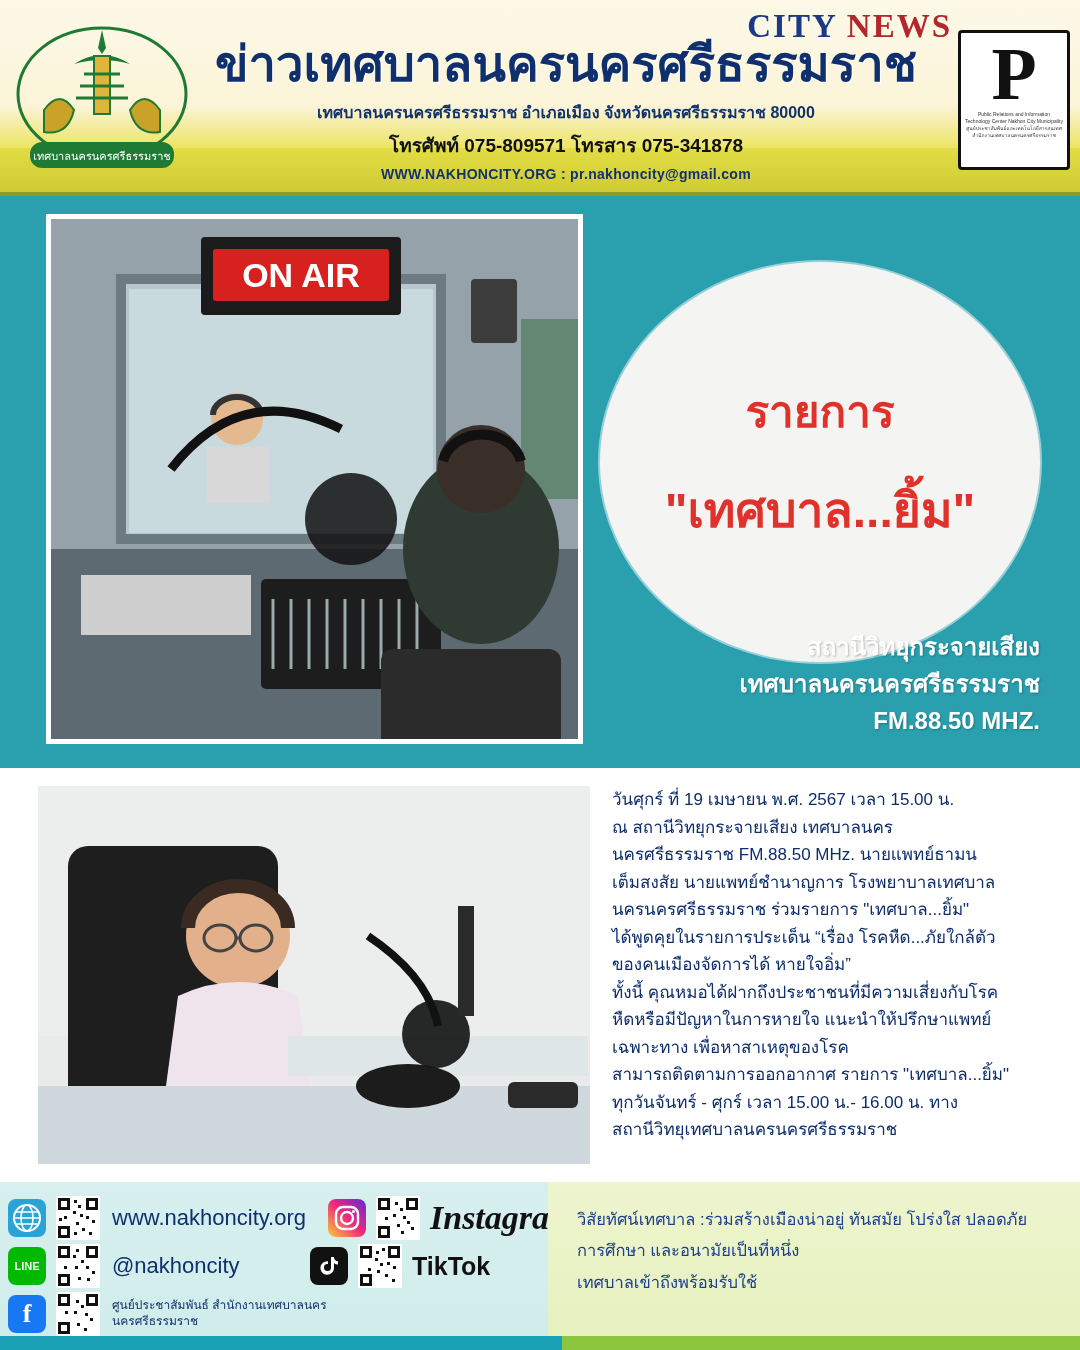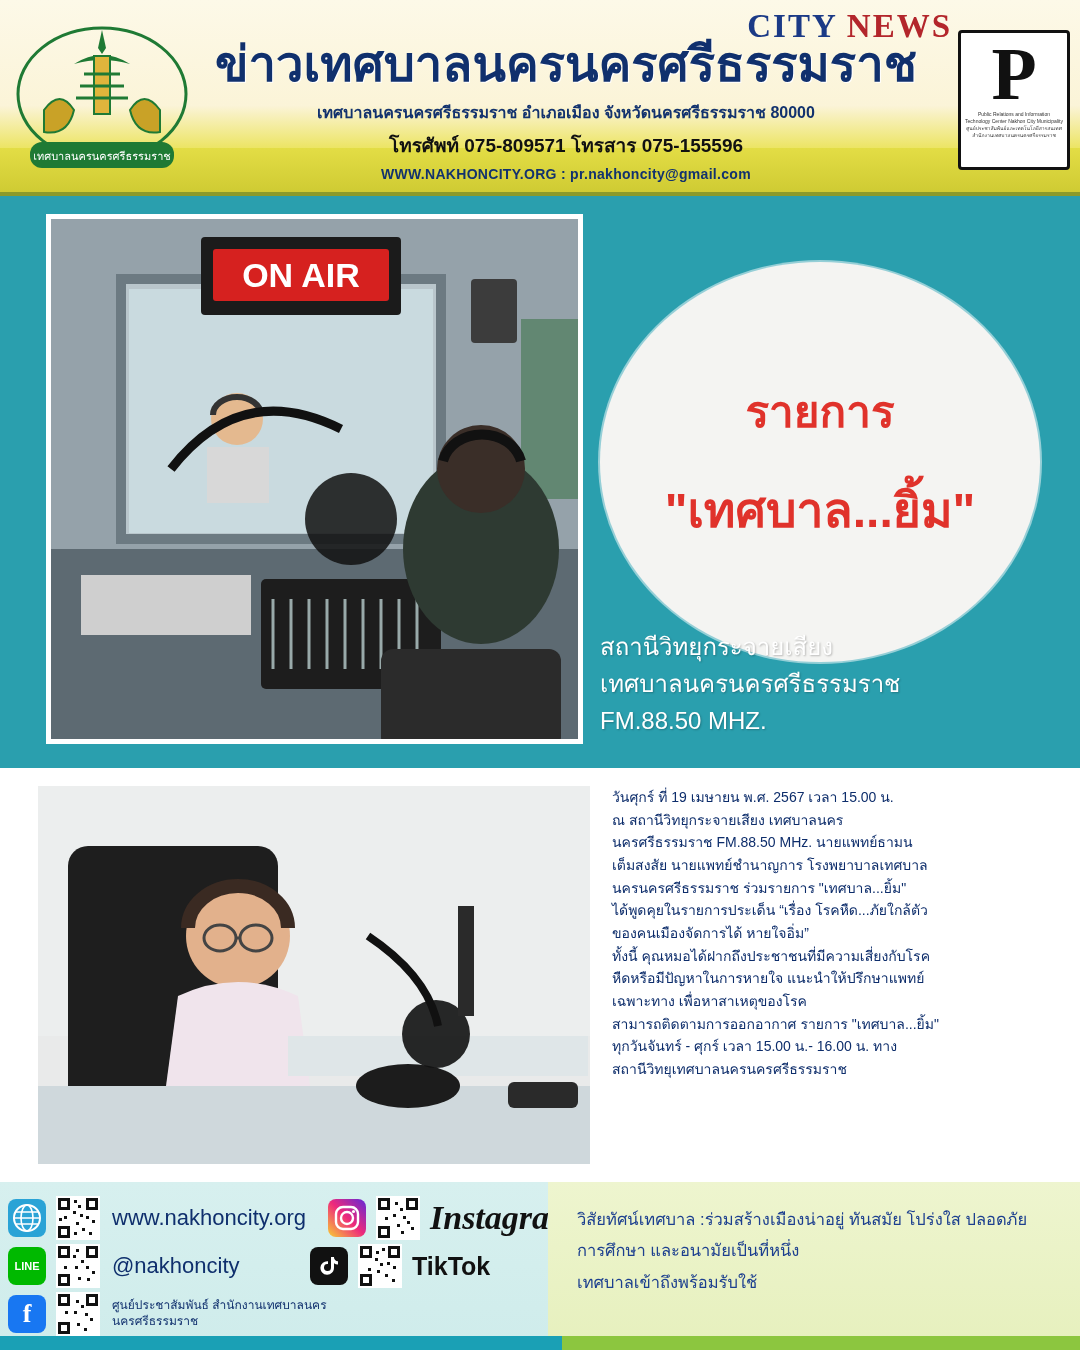--- a/index.html
+++ b/index.html
@@ -75,36 +75,36 @@
     display:flex; flex-direction: column; align-items:center; justify-content:center;
     box-shadow: 0 0 0 2px rgba(255,255,255,.5);
   }
   .oval .line1 {
     color:#e0322b; font-size: 44px; font-weight: bold; margin-bottom: 26px;
   }
   .oval .line2 {
     color:#e0322b; font-size: 48px; font-weight: bold;
   }
   .hero-caption {
-    position:absolute; left: 600px; top: 432px; width: 440px; text-align:left;
-    color:#ffffff; font-weight:normal; line-height: 1.55;
+    position:absolute; left: 600px; top: 432px; width: 440px; text-align:right;
+    color:#ffffff; font-weight:bold; line-height: 1.55;
   }
   .hero-caption div { font-size: 24px; text-shadow: 1px 1px 2px rgba(0,0,0,.25); }
 
   
   .body-sec {
     position: relative; width: 1080px; height: 414px; background: #ffffff;
   }
   .photo2 {
     position: absolute; left: 34px; top: 14px; width: 560px; height: 386px;
     border: 4px solid #ffffff; overflow:hidden; background:#e9e9e9;
   }
   .article {
     position:absolute; left: 612px; top: 18px; width: 452px;
-    color: #0d2d6b; font-size: 14px; line-height: 1.62; font-weight: 500;
+    color: #0d2d6b; font-size: 17px; line-height: 1.62; font-weight: 500;
   }
   .article p { margin: 0; }
 
   
   .footer {
     position: relative; width: 1080px; height: 168px;
     background: linear-gradient(180deg,#d7f0ef 0%, #cfeceb 100%);
     overflow: hidden;
   }
   .footer-left { position:absolute; left:0; top:0; width: 548px; height:168px; }
@@ -150,21 +150,21 @@
     </div>
 
     <div class="city-news">
       <span class="c1">CITY</span>
       <span class="c2">NEWS</span>
     </div>
 
     <div class="header-texts">
       <div class="h-title">ข่าวเทศบาลนครนครศรีธรรมราช</div>
       <div class="h-sub1">เทศบาลนครนครศรีธรรมราช  อำเภอเมือง  จังหวัดนครศรีธรรมราช  80000</div>
-      <div class="h-sub2">โทรศัพท์ 075-809571 โทรสาร 075-155596</div>
+      <div class="h-sub2">โทรศัพท์ 075-809571 โทรสาร 075-341878</div>
       <div class="h-sub3">WWW.NAKHONCITY.ORG : pr.nakhoncity@gmail.com</div>
     </div>
 
     <div class="pr-logo">
       <div class="pr-letter">P</div>
       <div class="pr-caption">Public Relations and Information Technology Center
 Nakhon City Municipality
 ศูนย์ประชาสัมพันธ์และเทคโนโลยีสารสนเทศ
 สำนักงานเทศบาลนครนครศรีธรรมราช</div>
     </div>

